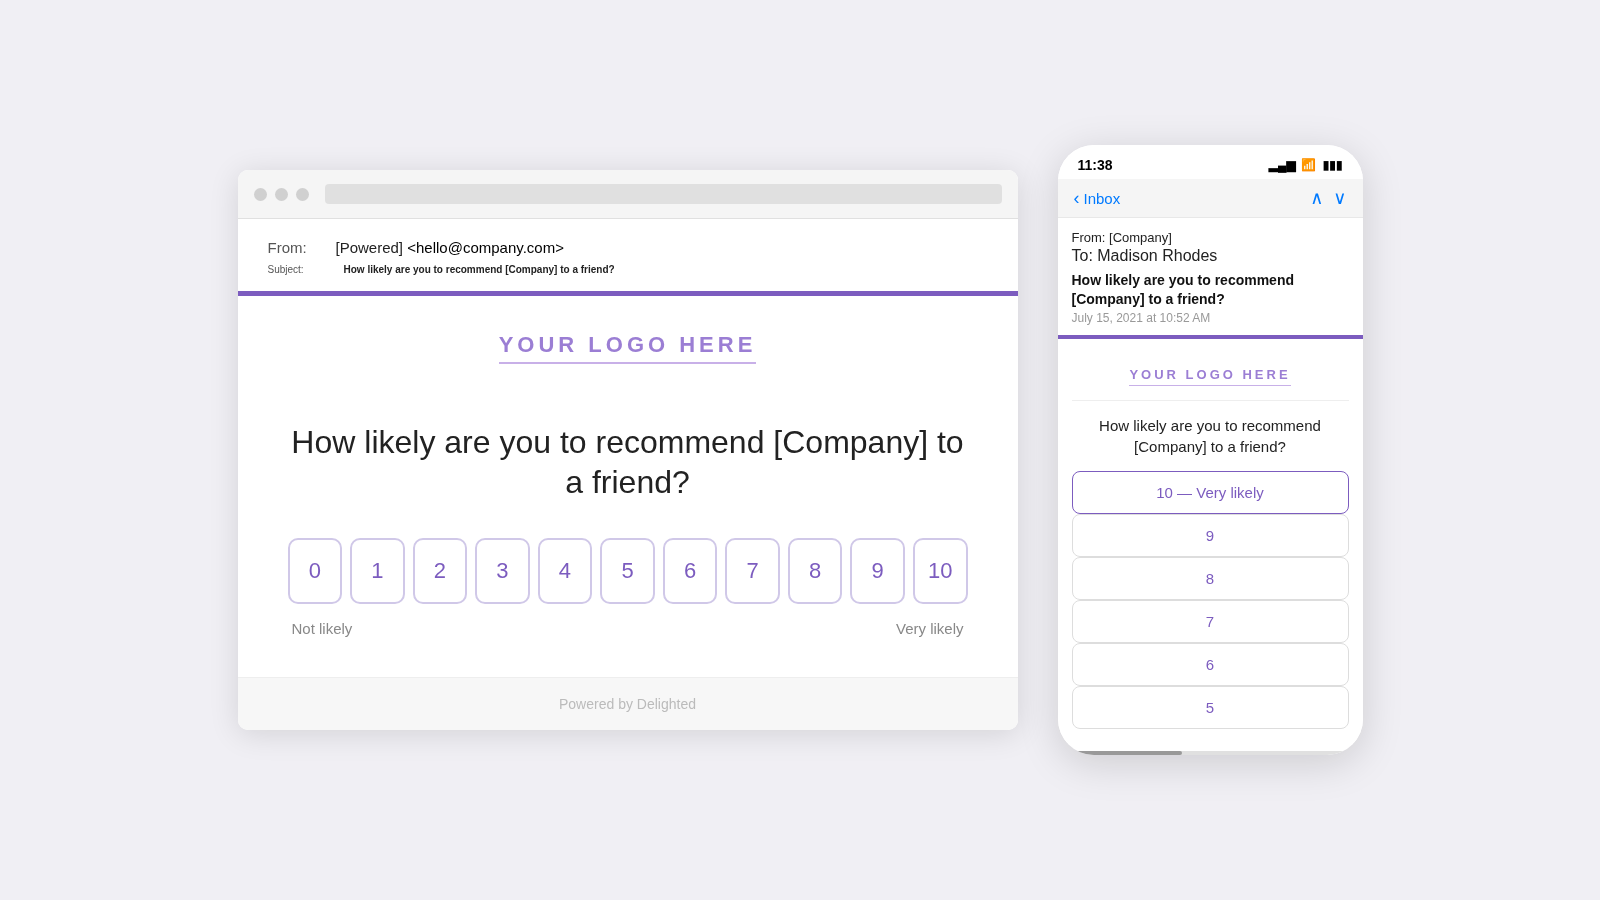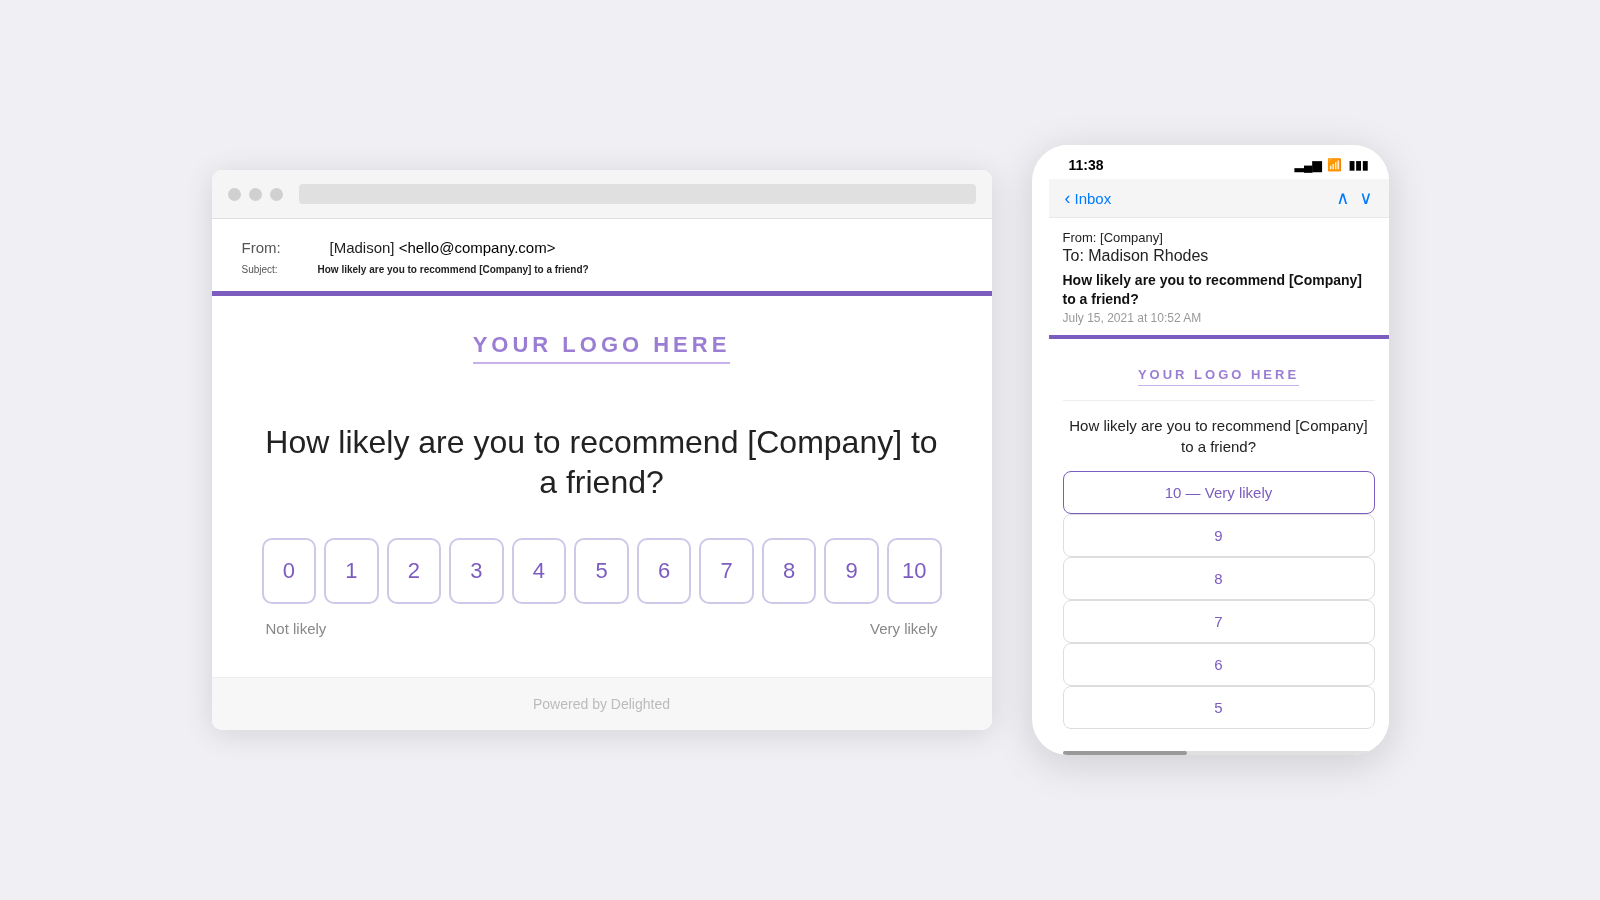--- a/index.html
+++ b/index.html
@@ -43,21 +43,21 @@
       border-radius: 4px;
       margin-left: 8px;
     }
 
     .email-header {
       padding: 20px 30px 16px;
       border-bottom: none;
     }
     .email-header-row {
       display: flex;
-      gap: 28px;
+      gap: 8px;
       margin-bottom: 8px;
       font-size: 15px;
     }
     .email-header-label {
       color: #555;
       min-width: 60px;
     }
     .email-header-value {
       color: #222;
     }
@@ -142,27 +142,26 @@
       padding: 18px;
       text-align: center;
       background: #f7f7f7;
       border-top: 1px solid #eee;
       font-size: 14px;
       color: #bbb;
     }
 
     
     .phone-wrapper {
-      width: 357px;
+      width: 305px;
       background: #fff;
       border-radius: 36px;
       box-shadow: 0 8px 40px rgba(0,0,0,0.15);
       overflow: hidden;
       position: relative;
-      padding-left: 17px;
     }
     .phone-status-bar {
       background: #fff;
       padding: 12px 20px 6px;
       display: flex;
       justify-content: space-between;
       align-items: center;
       font-size: 14px;
       font-weight: 600;
     }
@@ -295,21 +294,21 @@
     <div class="traffic-light"></div>
     <div class="traffic-light"></div>
     <div class="traffic-light"></div>
     <div class="address-bar"></div>
   </div>
 
   <div class="email-header">
     <div class="email-header-row">
       <span class="email-header-label">From:</span>
       <span class="email-header-value">
-        <span>[Madison]</span>
+        <span>[Powered]</span>
         <span class="email-addr">&lt;hello@company.com&gt;</span>
       </span>
     </div>
     <div class="email-subject-row">
       <span class="email-subject-label">Subject:</span>
       <span class="email-subject-text">How likely are you to recommend [Company] to a friend?</span>
     </div>
   </div>
 
   <div class="purple-bar"></div>

